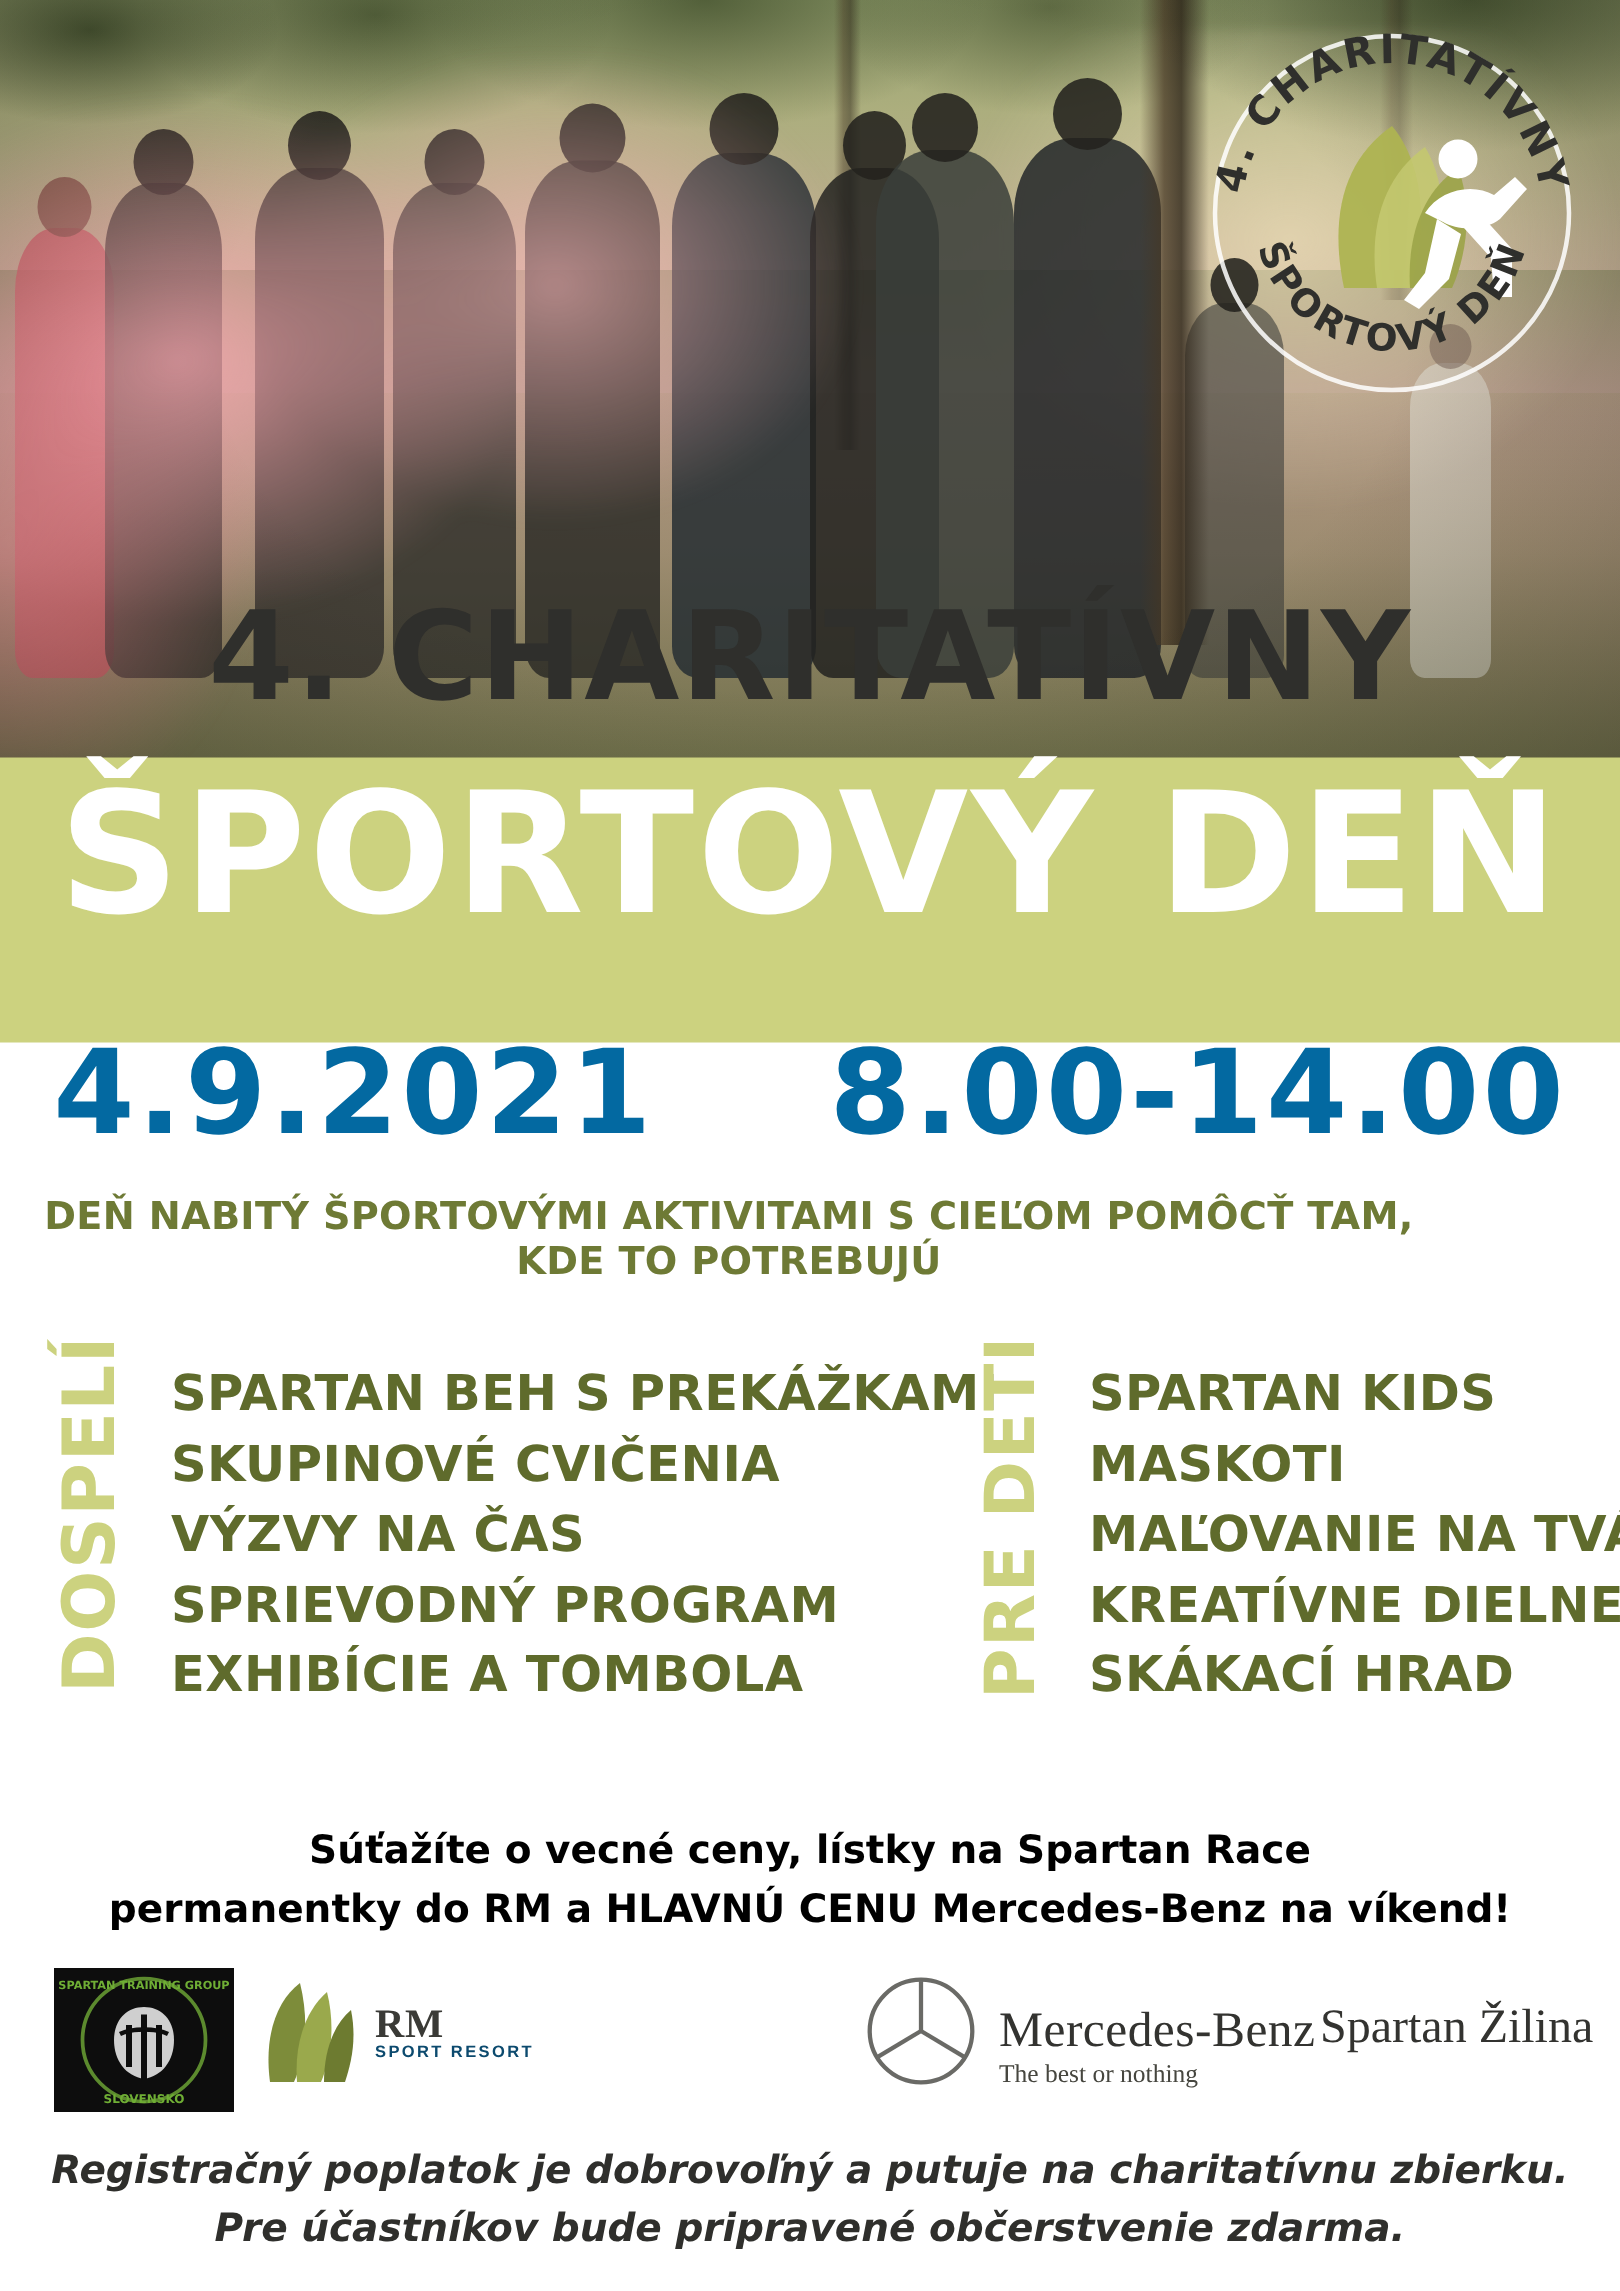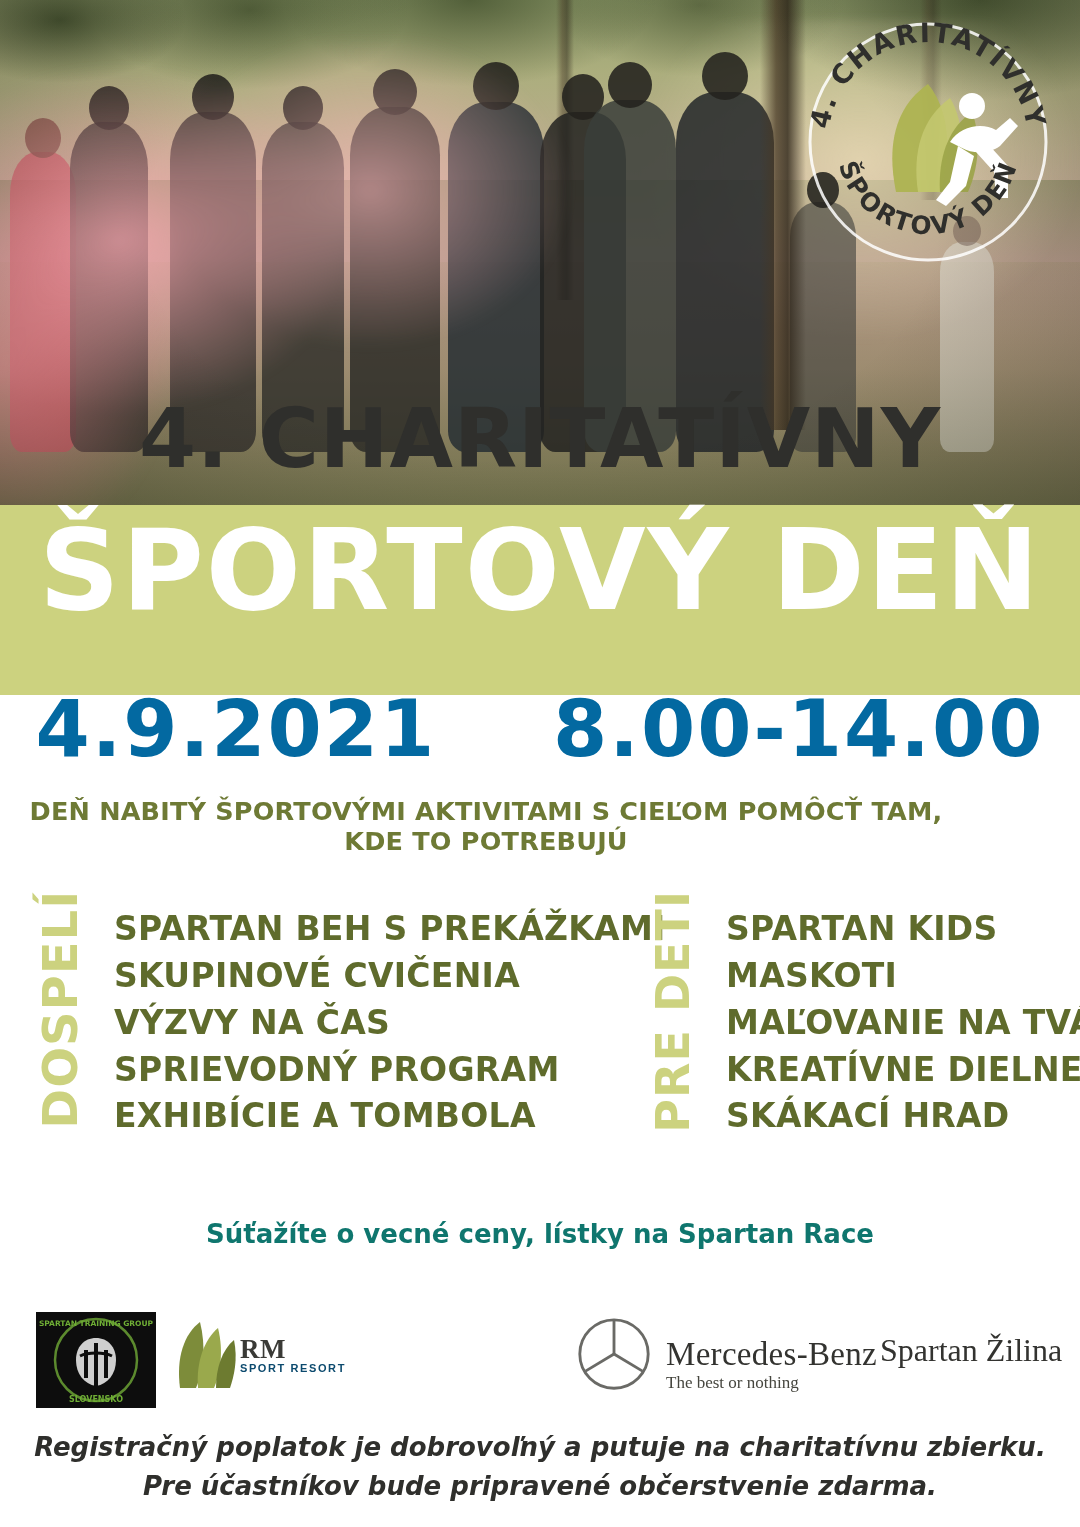--- a/index.html
+++ b/index.html
@@ -223,21 +223,21 @@
   }
   .col-right .items li { font-size: 33px; }
 
   
   .prizes {
     position: absolute;
     left: 0; top: 1215px;
     width: 1080px;
     text-align: center;
     z-index: 5;
-    color: #0f766e;
+    color: #000000;
     font-size: 26px;
     font-weight: 600;
     line-height: 1.5;
     font-family: "DejaVu Sans", "Liberation Sans", sans-serif;
   }
 
   
   .sponsors {
     position: absolute;
     left: 0; top: 1306px;
@@ -245,21 +245,21 @@
     z-index: 5;
   }
 
   .sp-spartan {
     left: 36px; top: 6px;
     width: 120px; height: 96px;
     background: #8b5cf6;
     display: block;
     position: absolute;
   }
-  .sp-rm { left: 170px; top: 12px; position: absolute; display: flex; align-items: center; }
+  .sp-rm { left: 170px; top: 12px; position: absolute; display: flex; align-items: center; gap: 10px; }
   .rm-text { display: flex; flex-direction: column; line-height: 1; }
   .rm-title {
     font-family: "Liberation Serif", serif;
     font-weight: 700; font-size: 27px; color: #3a3a36;
     letter-spacing: .5px;
   }
   .rm-sub { font-size: 11px; font-weight: 700; color: #0c4a6e; letter-spacing: 1.6px; }
 
   .sp-mb { left: 576px; top: 10px; position: absolute; display: flex; align-items: flex-end; gap: 14px; }
   .mb-text { display: flex; flex-direction: column; line-height: 1.12; }
@@ -377,20 +377,21 @@
         <li>MAĽOVANIE NA TVÁR</li>
         <li>KREATÍVNE DIELNE</li>
         <li>SKÁKACÍ HRAD</li>
       </ul>
     </div>
 
   </div>
 
   <div class="prizes">
     <div>Súťažíte o vecné ceny, lístky na Spartan Race</div>
+    <div>permanentky do RM a HLAVNÚ CENU Mercedes-Benz na víkend!</div>
   </div>
 
   <div class="sponsors">
 
     <div class="sp-spartan">
       <svg viewBox="0 0 120 96" width="120" height="96" aria-hidden="true">
         <rect x="0" y="0" width="120" height="96" fill="#0d0d0d"></rect>
         <circle cx="60" cy="48" r="41" fill="none" stroke="#5c8a2e" stroke-width="2.5"></circle>
         <path d="M60 26 C 72 26, 80 35, 80 48 C 80 62, 72 72, 60 74 C 48 72, 40 62, 40 48 C 40 35, 48 26, 60 26 Z" fill="#cfcfcf"></path>
         <path d="M60 31 L 60 74 M 50 38 L 50 66 M 70 38 L 70 66" stroke="#0d0d0d" stroke-width="4"></path>

